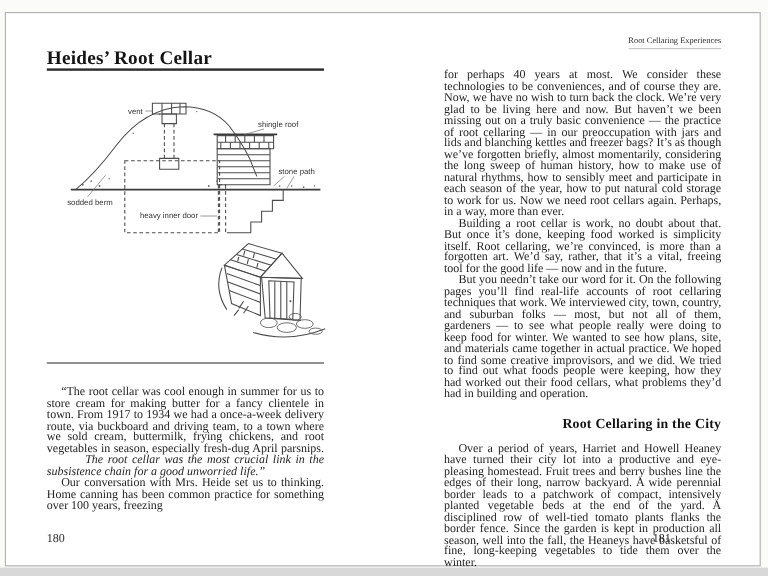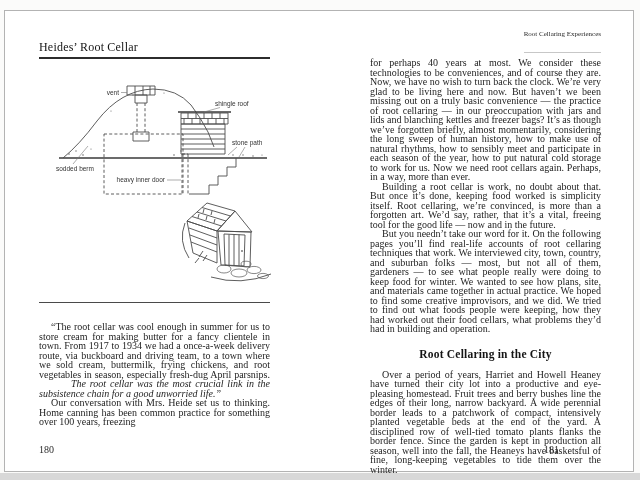--- a/index.html
+++ b/index.html
@@ -18,21 +18,21 @@
     border:1px solid #b3b3b3;
     background:#ffffff;
   }
   .bottom-band {
     position:absolute; left:0; top:473px; width:640px; height:7px;
     background:#d8d8d8;
   }
   
   .left-heading {
     position:absolute; left:34px; top:29px; width:231px;
-    font-size:12px; font-weight:normal; letter-spacing:0.2px;
+    font-size:16px; font-weight:bold; letter-spacing:0.2px;
     color:#141414; margin:0;
   }
   .left-heading-rule {
     position:absolute; left:34px; top:46px; width:231px; height:2px;
     background:#2c2c2c;
   }
   .diagram-svg {
     position:absolute; left:26px; top:70px; width:292px; height:228px;
   }
   .figure-rule {
@@ -49,26 +49,26 @@
     margin:0; font-size:10px; line-height:9.5px;
     text-align:justify; color:#242424;
   }
   .indent { text-indent:12px; }
   .italic-run { font-style:italic;margin-left:32px; }
   .running-head {
     position:absolute; left:365px; top:19px; width:231px;
     text-align:right; font-size:7px; color:#2a2a2a;
   }
   .running-head span {
-    display:inline-block; padding-bottom:14px;
+    display:inline-block; padding-bottom:2px;
     border-bottom:1px solid #c7c7c7;
   }
   .section-heading {
     font-size:11.5px; font-weight:bold; color:#141414;
-    margin:14px 0 10px 0; text-align:center; text-indent:0;
+    margin:14px 0 10px 0; text-align:right; text-indent:0;
     letter-spacing:0.2px;
   }
   .page-num {
     position:absolute; top:433px; font-size:10px; color:#2a2a2a;
   }
   .page-num-left  { left:34px; }
   .page-num-right { left:539px; }
   
   .diagram-svg * { vector-effect:non-scaling-stroke; }
   .ln   { stroke:#4c4c4c; stroke-width:0.9; fill:none; }

